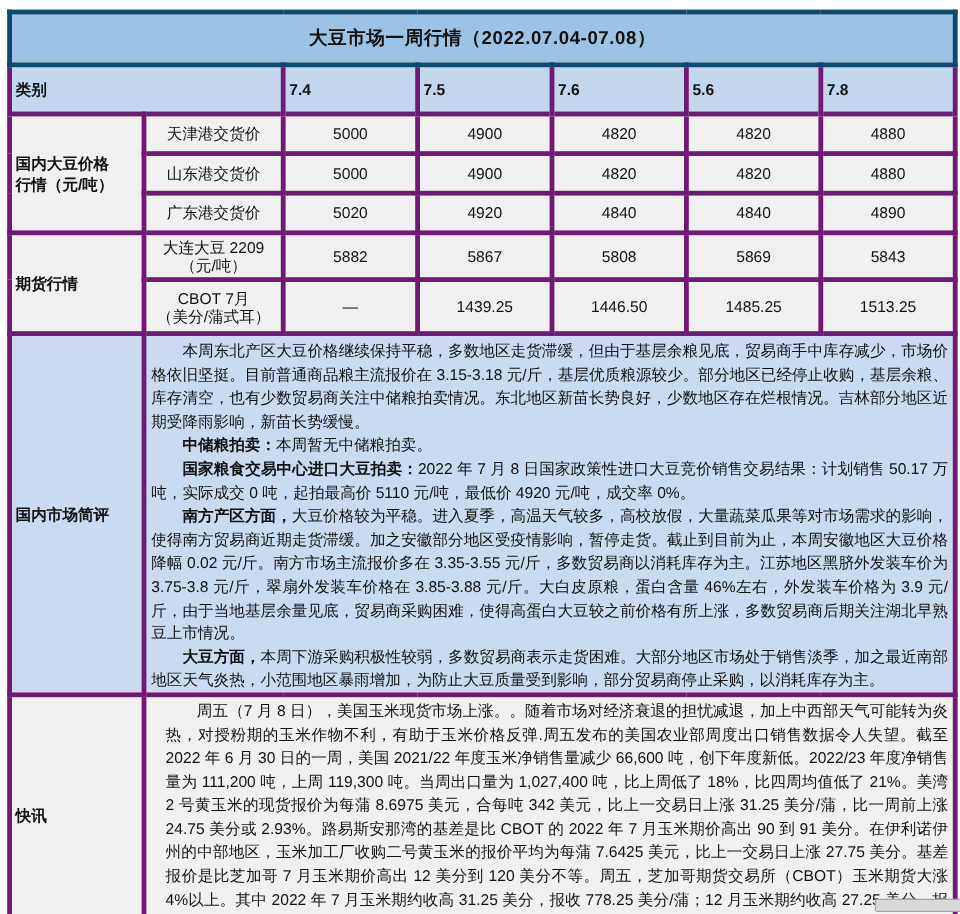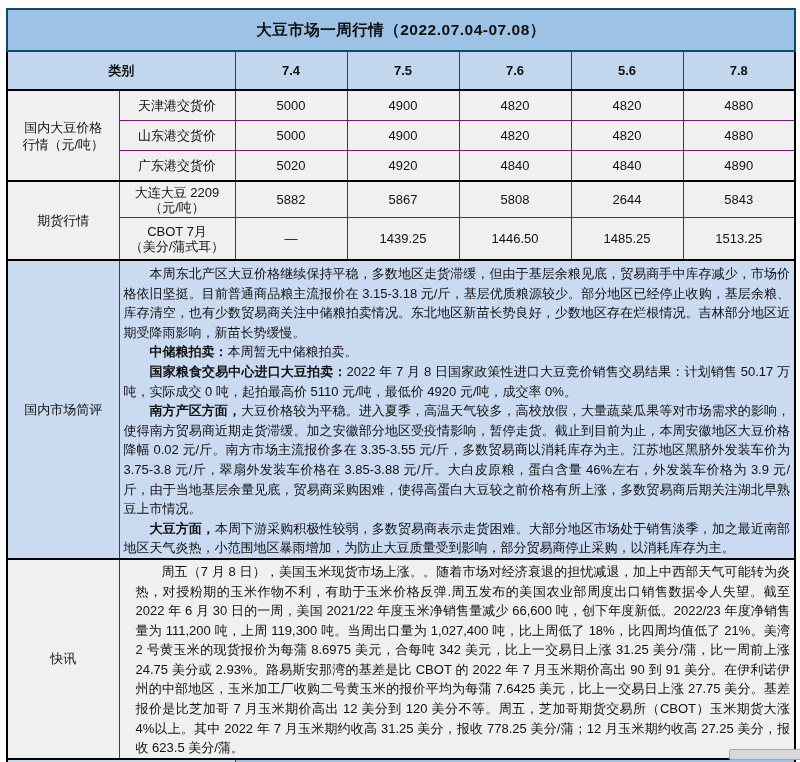--- a/index.html
+++ b/index.html
@@ -1,26 +1,26 @@
 <!DOCTYPE html>
 <html><head>
 <meta charset="utf-8">
 <style>
   html,body{margin:0;padding:0;background:#fdfdfd;width:800px;height:762px;overflow:hidden;
     font-family:"Liberation Sans","DejaVu Sans",sans-serif;color:#111;}
   .sheet{position:relative;margin:8px 3px 0 6px;width:789px;}
   table{border-collapse:collapse;table-layout:fixed;width:789px;background:#f0f0f0;}
-  td{border:1px solid #701a75;padding:0 3px;font-size:13px;vertical-align:middle;overflow:hidden;}
+  td{border:4px solid #701a75;padding:0 3px;font-size:13px;vertical-align:middle;overflow:hidden;}
   table{border:2px solid #000;}
   col.c-label{width:112px}col.c-sub{width:116px}col.c-d{width:112px}
-  tr.title-row td{background:#9cc2e5;border:2px solid #0c4a6e;text-align:center;
+  tr.title-row td{background:#9cc2e5;border:4px solid #0c4a6e;text-align:center;
     font-weight:bold;font-size:15.5px;height:40px;letter-spacing:.5px;}
-  tr.header-row td{background:#c2d6ee;font-weight:bold;text-align:center;height:37px;
+  tr.header-row td{background:#c2d6ee;font-weight:bold;text-align:left;height:37px;
     border-top:2px solid #000;border-bottom:2px solid #000;}
-  td.sec-label{font-weight:normal;text-align:center;line-height:17px;}
+  td.sec-label{font-weight:bold;text-align:left;line-height:17px;}
   td.sub-label{text-align:center;line-height:15px;}
   td.val{text-align:center;}
   tr.r30 td{height:29px;}
   tr.r36 td{height:35px;}
   tr.r42 td{height:41px;}
   td.thick-top{border-top:2px solid #000;}
   tr.port-mid td{border-top:1px solid #7a7a7a;}
   td.blue{background:#c9daf1;}
   td.comment-cell{vertical-align:top;padding:3px 4px 0 4px;margin-top:22px;}
   .para{font-size:13px;line-height:19.6px;text-align:justify;text-indent:2em;margin:0;}
@@ -92,21 +92,21 @@
 
   <tr class="r36">
     <td rowspan="2" class="sec-label thick-top">期货行情</td>
     <td class="sub-label thick-top">
       <div>大连大豆 2209</div>
       <div>（元/吨）</div>
     </td>
     <td class="val thick-top">5882</td>
     <td class="val thick-top">5867</td>
     <td class="val thick-top">5808</td>
-    <td class="val thick-top">2644</td>
+    <td class="val thick-top">5869</td>
     <td class="val thick-top">5843</td>
   </tr>
   <tr class="r42">
     <td class="sub-label">
       <div>CBOT 7月</div>
       <div>（美分/蒲式耳）</div>
     </td>
     <td class="val">—</td>
     <td class="val">1439.25</td>
     <td class="val">1446.50</td>

